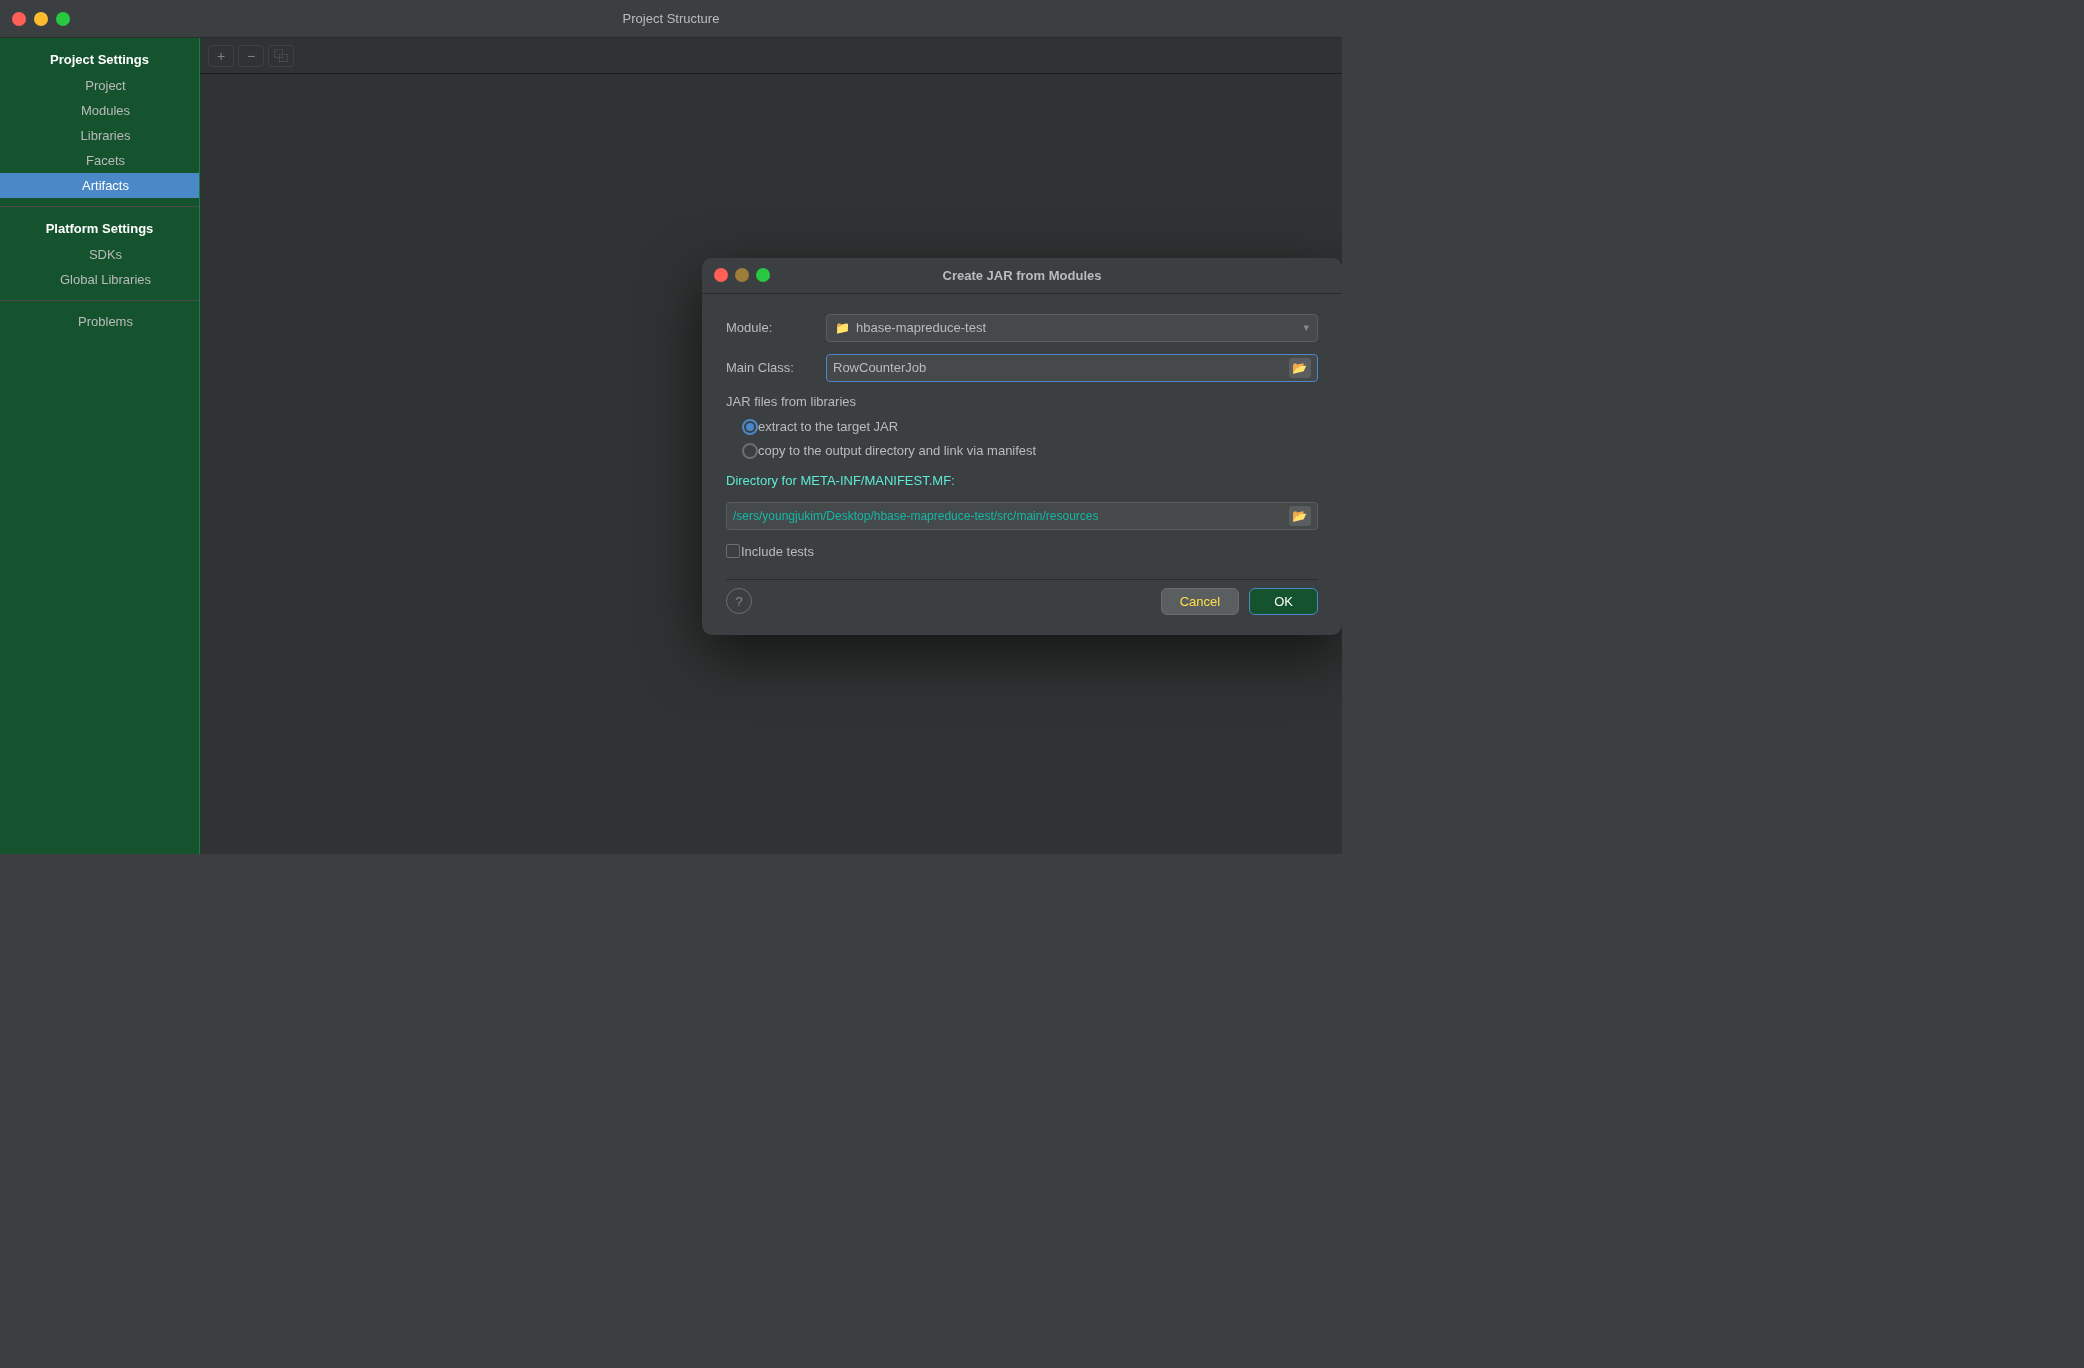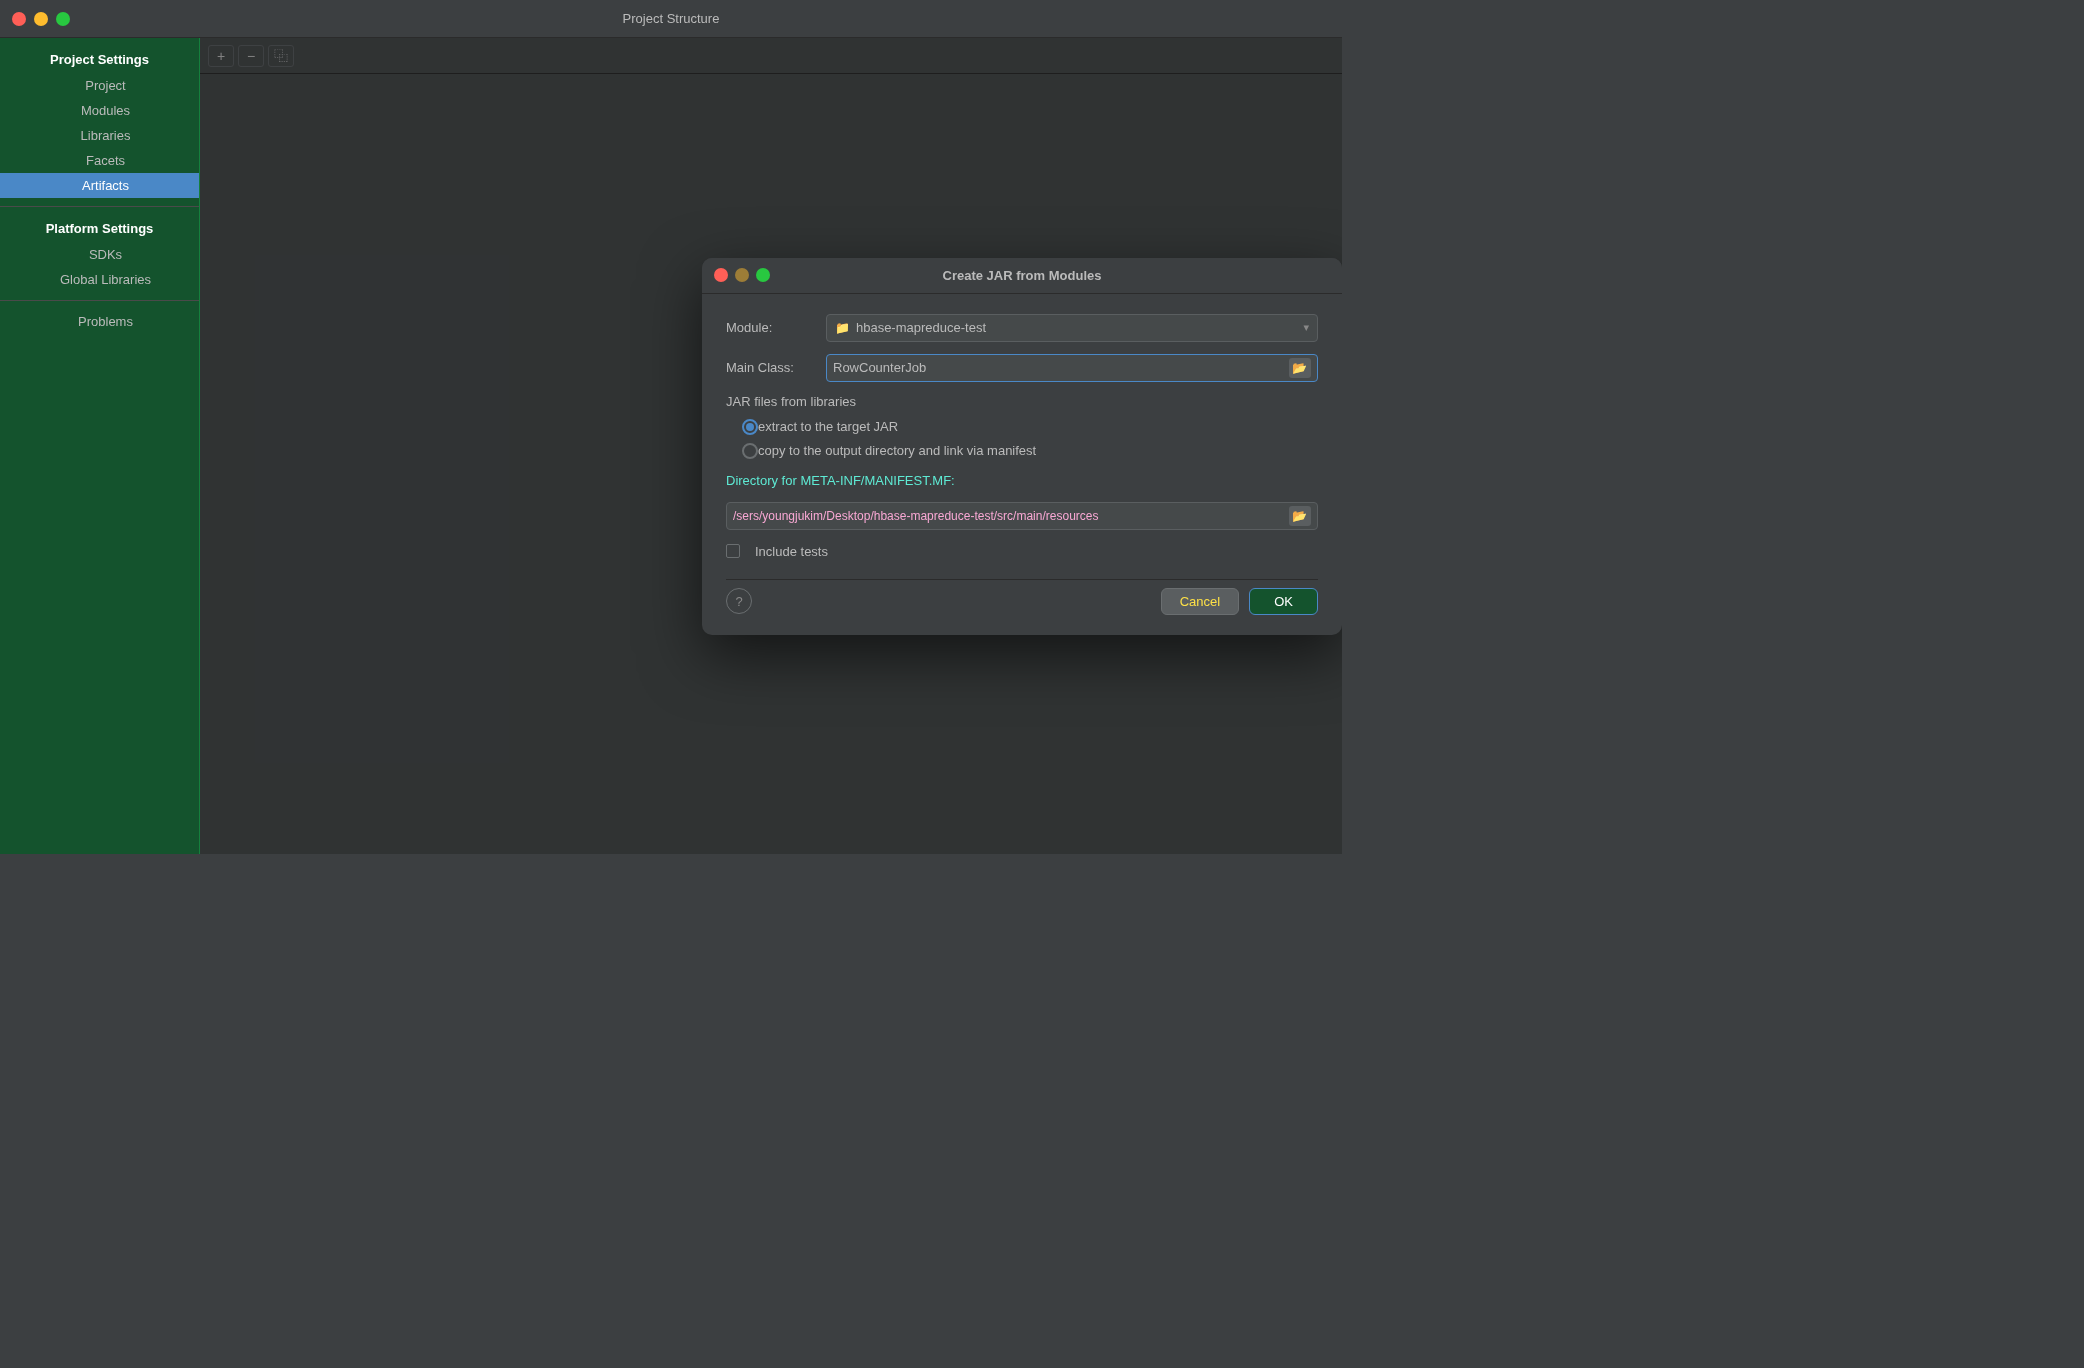--- a/index.html
+++ b/index.html
@@ -285,27 +285,27 @@
       border-radius: 4px;
       background: #45494a;
       height: 28px;
       padding: 0 6px;
     }
     .manifest-input {
       flex: 1;
       background: transparent;
       border: none;
       outline: none;
-      color: #f9a8d4;
+      color: #14b8a6;
       font-size: 12px;
     }
     .checkbox-row {
       display: flex;
       align-items: center;
-      gap: 15px;
+      gap: 1px;
       margin-bottom: 20px;
     }
     .checkbox {
       width: 14px;
       height: 14px;
       border: 1px solid #6a6e70;
       background: transparent;
       border-radius: 2px;
     }
     .checkbox-label {

